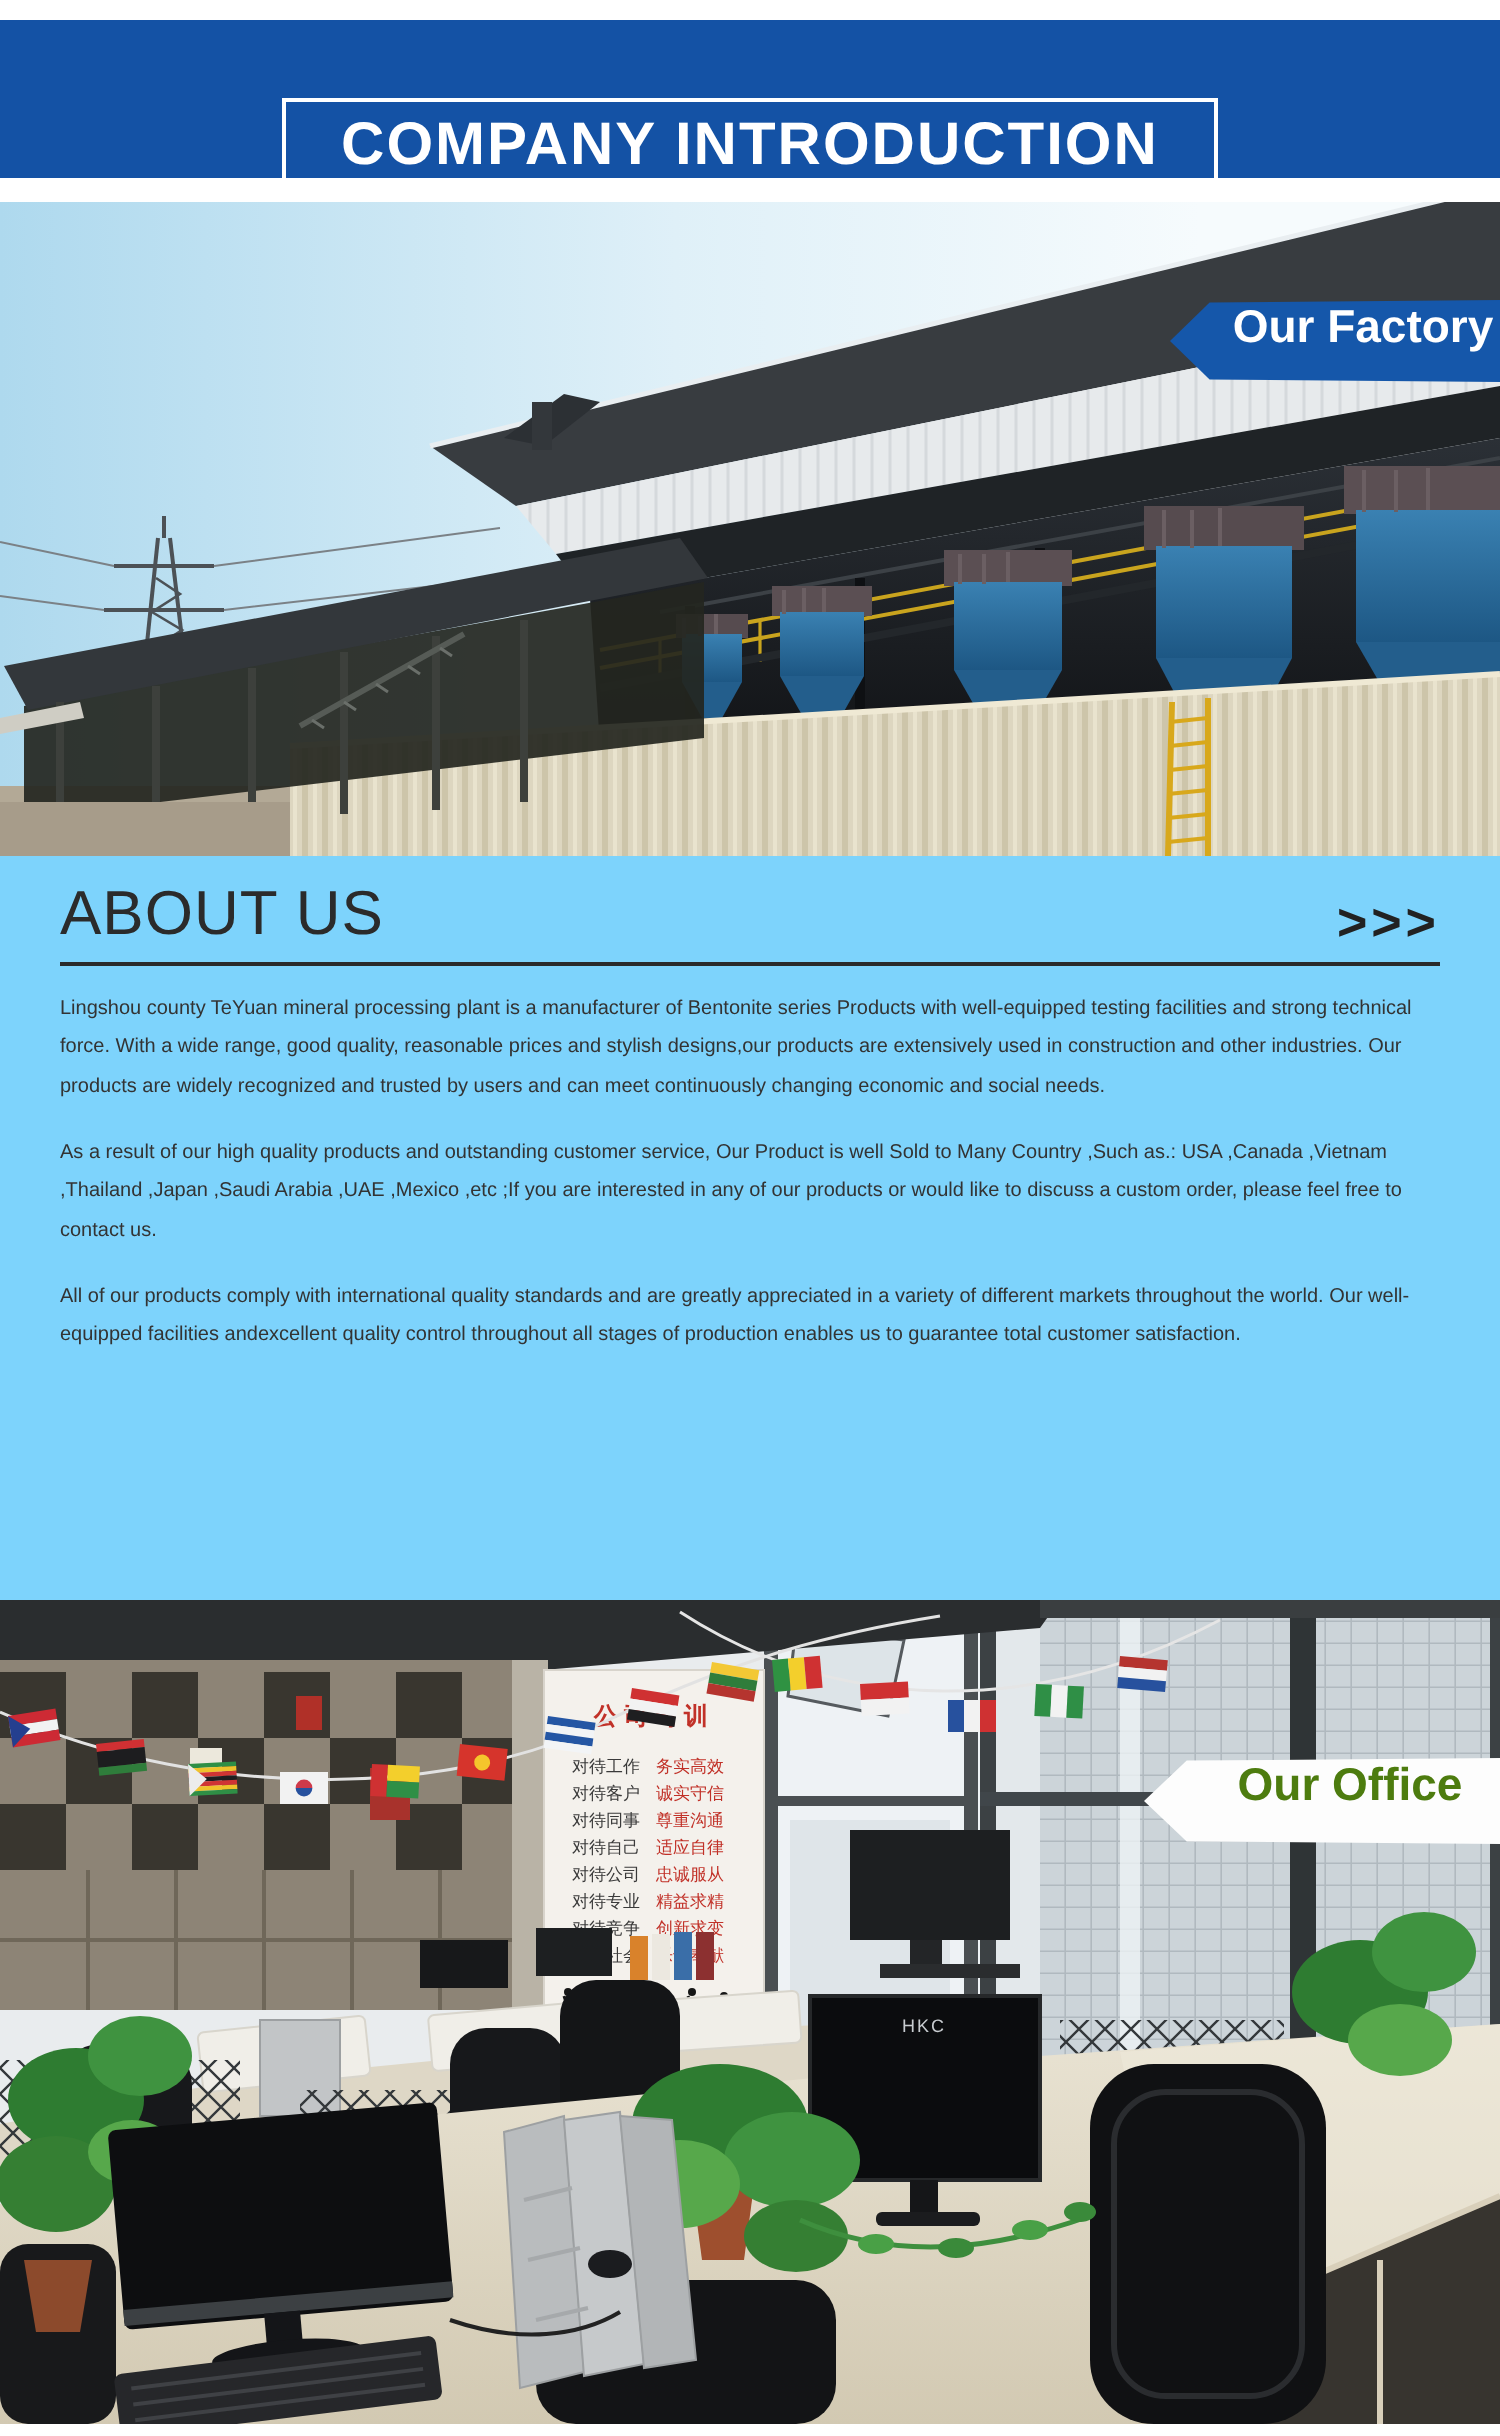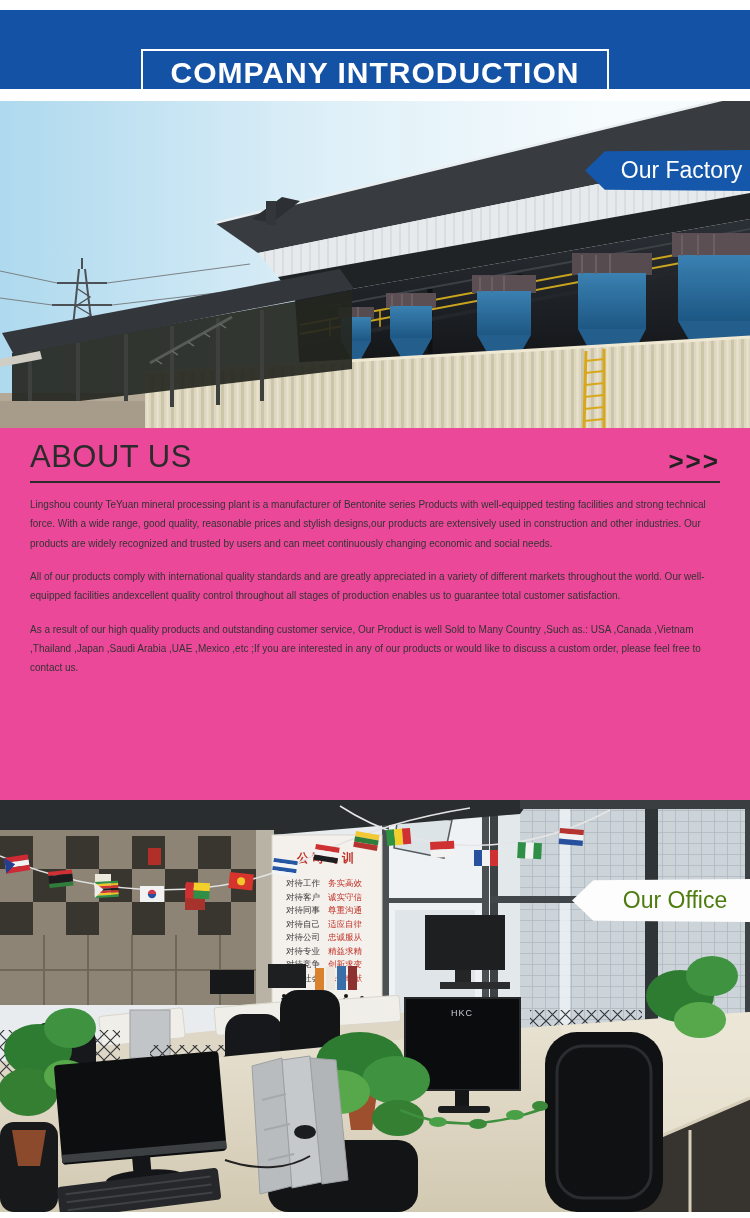--- a/index.html
+++ b/index.html
@@ -15,29 +15,29 @@
   .header-box{
     border:2px solid #ffffff;padding:5px 28px;color:#ffffff;
     font-size:30px;font-weight:bold;letter-spacing:1px;line-height:1.15;white-space:nowrap;margin-top:48px;
   }
   
   .photo{position:absolute;left:0;width:750px;display:block}
   #factory-photo{top:101px;height:327px}
   #office-photo{top:800px;height:412px}
   
   .badge{
-    position:absolute;right:0;height:41px;display:flex;align-items:center;justify-content:center;
-    font-weight:normal;font-size:23px;padding-left:28px;box-sizing:border-box;white-space:nowrap;
+    position:absolute;right:0;height:41px;display:flex;align-items:flex-start;justify-content:center;
+    font-weight:bold;font-size:23px;padding-left:28px;box-sizing:border-box;white-space:nowrap;
     clip-path:polygon(0 50%,12% 3%,100% 0,100% 100%,12% 97%);
   }
   .badge-factory{top:150px;width:165px;background:#1557aa;color:#ffffff}
   .badge-office{top:879px;width:178px;height:43px;background:#fdfdfd;color:#4d7c0f}
   
   .about{
-    position:absolute;top:428px;left:0;width:750px;height:372px;background:#ec4899;
+    position:absolute;top:428px;left:0;width:750px;height:372px;background:#7dd3fc;
     box-sizing:border-box;padding:12px 30px 0 30px;
   }
   .about-head{display:flex;justify-content:space-between;align-items:flex-end}
   .about-title{font-size:31px;font-weight:normal;color:#2b2b2b;letter-spacing:.5px;margin:0;line-height:1.1}
   .about-arrows{font-size:26px;font-weight:bold;color:#222;letter-spacing:2px;line-height:1}
   .about-rule{border:0;border-top:2px solid #2a2a2a;margin:7px 0 12px 0}
   .about p{font-size:10px;line-height:19.3px;color:#333;margin:0 0 14px 0}
   .footer-strip{position:absolute;top:1212px;left:0;width:750px;height:6px;background:#fff}
   svg text{font-family:"Liberation Sans",sans-serif}
   svg .cjk{font-family:sans-serif}
@@ -209,22 +209,22 @@
   <span>Our Factory</span>
 </div>
 
 <div class="about">
   <div class="about-head">
     <h2 class="about-title">ABOUT US</h2>
     <span class="about-arrows">&gt;&gt;&gt;</span>
   </div>
   <hr class="about-rule">
   <p>Lingshou county TeYuan mineral processing plant is a manufacturer of Bentonite series Products with well-equipped testing facilities and strong technical force. With a wide range, good quality, reasonable prices and stylish designs,our products are extensively used in construction and other industries. Our products are widely recognized and trusted by users and can meet continuously changing economic and social needs.</p>
+  <p>As a result of our high quality products and outstanding customer service, Our Product is well Sold to Many Country ,Such as.: USA ,Canada ,Vietnam ,Thailand ,Japan ,Saudi Arabia ,UAE ,Mexico ,etc ;If you are interested in any of our products or would like to discuss a custom order, please feel free to contact us.</p>
   <p>All of our products comply with international quality standards and are greatly appreciated in a variety of different markets throughout the world. Our well-equipped facilities andexcellent quality control throughout all stages of production enables us to guarantee total customer satisfaction.</p>
-  <p>As a result of our high quality products and outstanding customer service, Our Product is well Sold to Many Country ,Such as.: USA ,Canada ,Vietnam ,Thailand ,Japan ,Saudi Arabia ,UAE ,Mexico ,etc ;If you are interested in any of our products or would like to discuss a custom order, please feel free to contact us.</p>
 </div>
 
 <svg id="office-photo" class="photo" viewBox="0 0 750 412" aria-hidden="true">
   <defs>
     <pattern id="bldgG" width="13" height="11" patternUnits="userSpaceOnUse">
       <rect width="13" height="11" fill="#ccd4d9"></rect>
       <path d="M13 0 V11 M0 11 H13" stroke="#b0b9bf" stroke-width="1.6" fill="none"></path>
     </pattern>
     <pattern id="meshG" width="13" height="13" patternUnits="userSpaceOnUse">
       <path d="M0 0 L13 13 M13 0 L0 13" stroke="#34383b" stroke-width="1.2" fill="none"></path>

